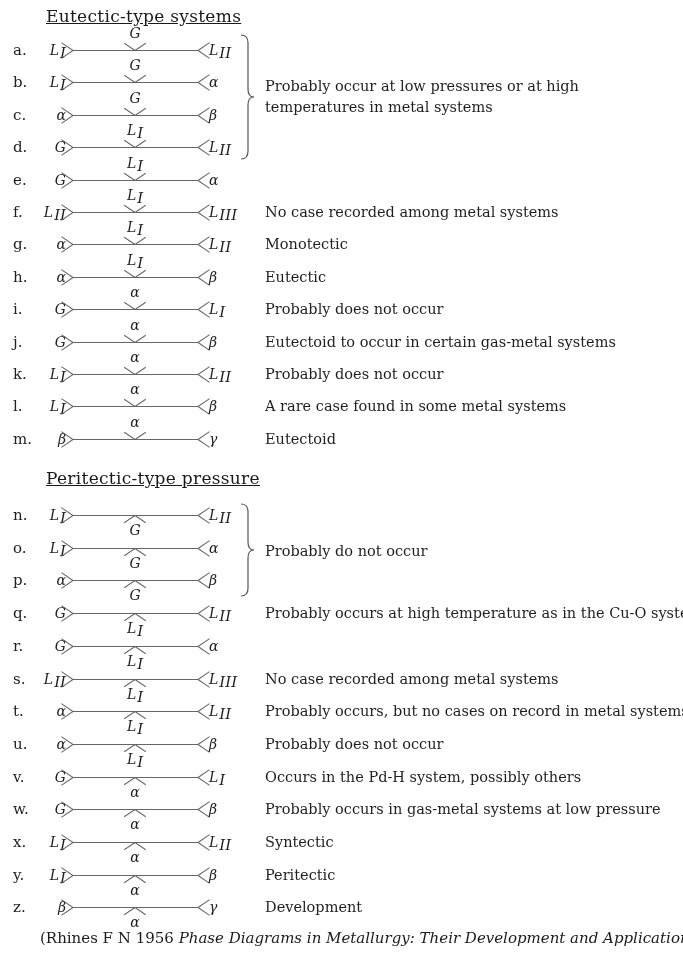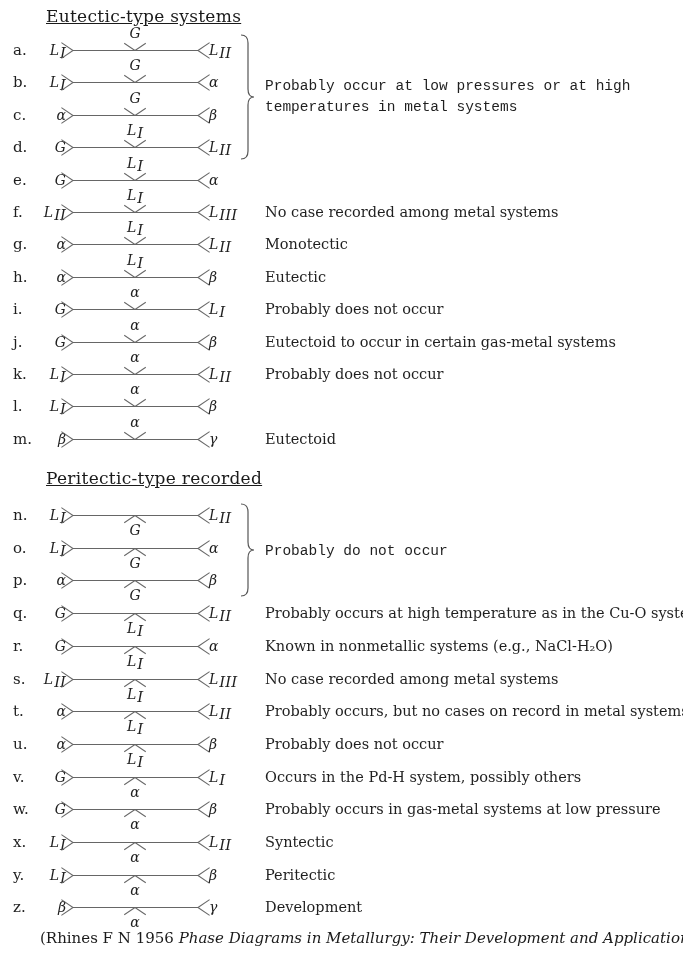--- a/index.html
+++ b/index.html
@@ -41,21 +41,21 @@
   .row.above .na.r{transform:rotate(-34deg);}
   .row.below .na.l{transform:rotate(-34deg);}
   .row.below .na.r{transform:rotate(34deg);}
   .mid{position:absolute;left:24px;width:100px;text-align:center;line-height:14px;}
   .row.above .mid{top:-3px;}
   .row.below .mid{top:18px;}
   .note{
     position:absolute;left:265px;top:calc(var(--ly) - 10px);
     height:20px;line-height:20px;font-size:14.5px;white-space:nowrap;
   }
-  .brace-group{position:absolute;left:0;width:635px;font-family:Liberation Mono, monospace;}
+  .brace-group{position:absolute;left:0;width:635px;}
   #brace-0{top:34px;height:126px;}
   #brace-1{top:41px;height:96px;}
   .brace{position:absolute;left:238px;top:0;}
   .brace-note{
     position:absolute;left:265px;top:0;bottom:0;display:flex;align-items:center;
     font-size:14.5px;line-height:21px;white-space:pre-line;
   }
   .citation{
     position:absolute;left:40px;top:929px;font-size:15px;white-space:nowrap;color:#1a1a1a;
   }
@@ -261,20 +261,21 @@
       <div class="seg hline"></div>
       <div class="seg cl t"></div>
       <div class="seg cl b"></div>
       <div class="seg cr t"></div>
       <div class="seg cr b"></div>
       <div class="seg na l"></div>
       <div class="seg na r"></div>
       <span class="phase mid">α</span>
     </div>
     <span class="phase pr">β</span>
+    <span class="note">A rare case found in some metal systems</span>
   </div>
 
   <div class="row above" style="top: 417.8px;">
     <span class="letter">m.</span>
     <span class="phase pl">β</span>
     <div class="diagram">
       <div class="seg hline"></div>
       <div class="seg cl t"></div>
       <div class="seg cl b"></div>
       <div class="seg cr t"></div>
@@ -290,21 +291,21 @@
     <div class="brace-group" id="brace-0">
       <svg class="brace" width="18" height="126" viewBox="0 0 18 126">
         <path d="M3 1 Q10 1 10 9 L10 55 Q10 63 16 63 Q10 63 10 71 L10 117 Q10 125 3 125" fill="none" stroke="#555555" stroke-width="1.2"></path>
       </svg>
       <div class="brace-note">Probably occur at low pressures or at high
 temperatures in metal systems</div>
     </div>
   </section>
 
   <section class="sys-section" id="sec-1">
-    <h2 class="sys-heading">Peritectic-type recorded</h2>
+    <h2 class="sys-heading">Peritectic-type pressure</h2>
     <div id="rows-1">
   <div class="row below" style="top: 43px;">
     <span class="letter">n.</span>
     <span class="phase pl">L<span class="ph-sub">I</span></span>
     <div class="diagram">
       <div class="seg hline"></div>
       <div class="seg cl t"></div>
       <div class="seg cl b"></div>
       <div class="seg cr t"></div>
       <div class="seg cr b"></div>
@@ -374,21 +375,20 @@
       <div class="seg hline"></div>
       <div class="seg cl t"></div>
       <div class="seg cl b"></div>
       <div class="seg cr t"></div>
       <div class="seg cr b"></div>
       <div class="seg na l"></div>
       <div class="seg na r"></div>
       <span class="phase mid">L<span class="ph-sub">I</span></span>
     </div>
     <span class="phase pr">α</span>
-    <span class="note">Known in nonmetallic systems (e.g., NaCl-H₂O)</span>
   </div>
 
   <div class="row below" style="top: 206.5px;">
     <span class="letter">s.</span>
     <span class="phase pl">L<span class="ph-sub">II</span></span>
     <div class="diagram">
       <div class="seg hline"></div>
       <div class="seg cl t"></div>
       <div class="seg cl b"></div>
       <div class="seg cr t"></div>

